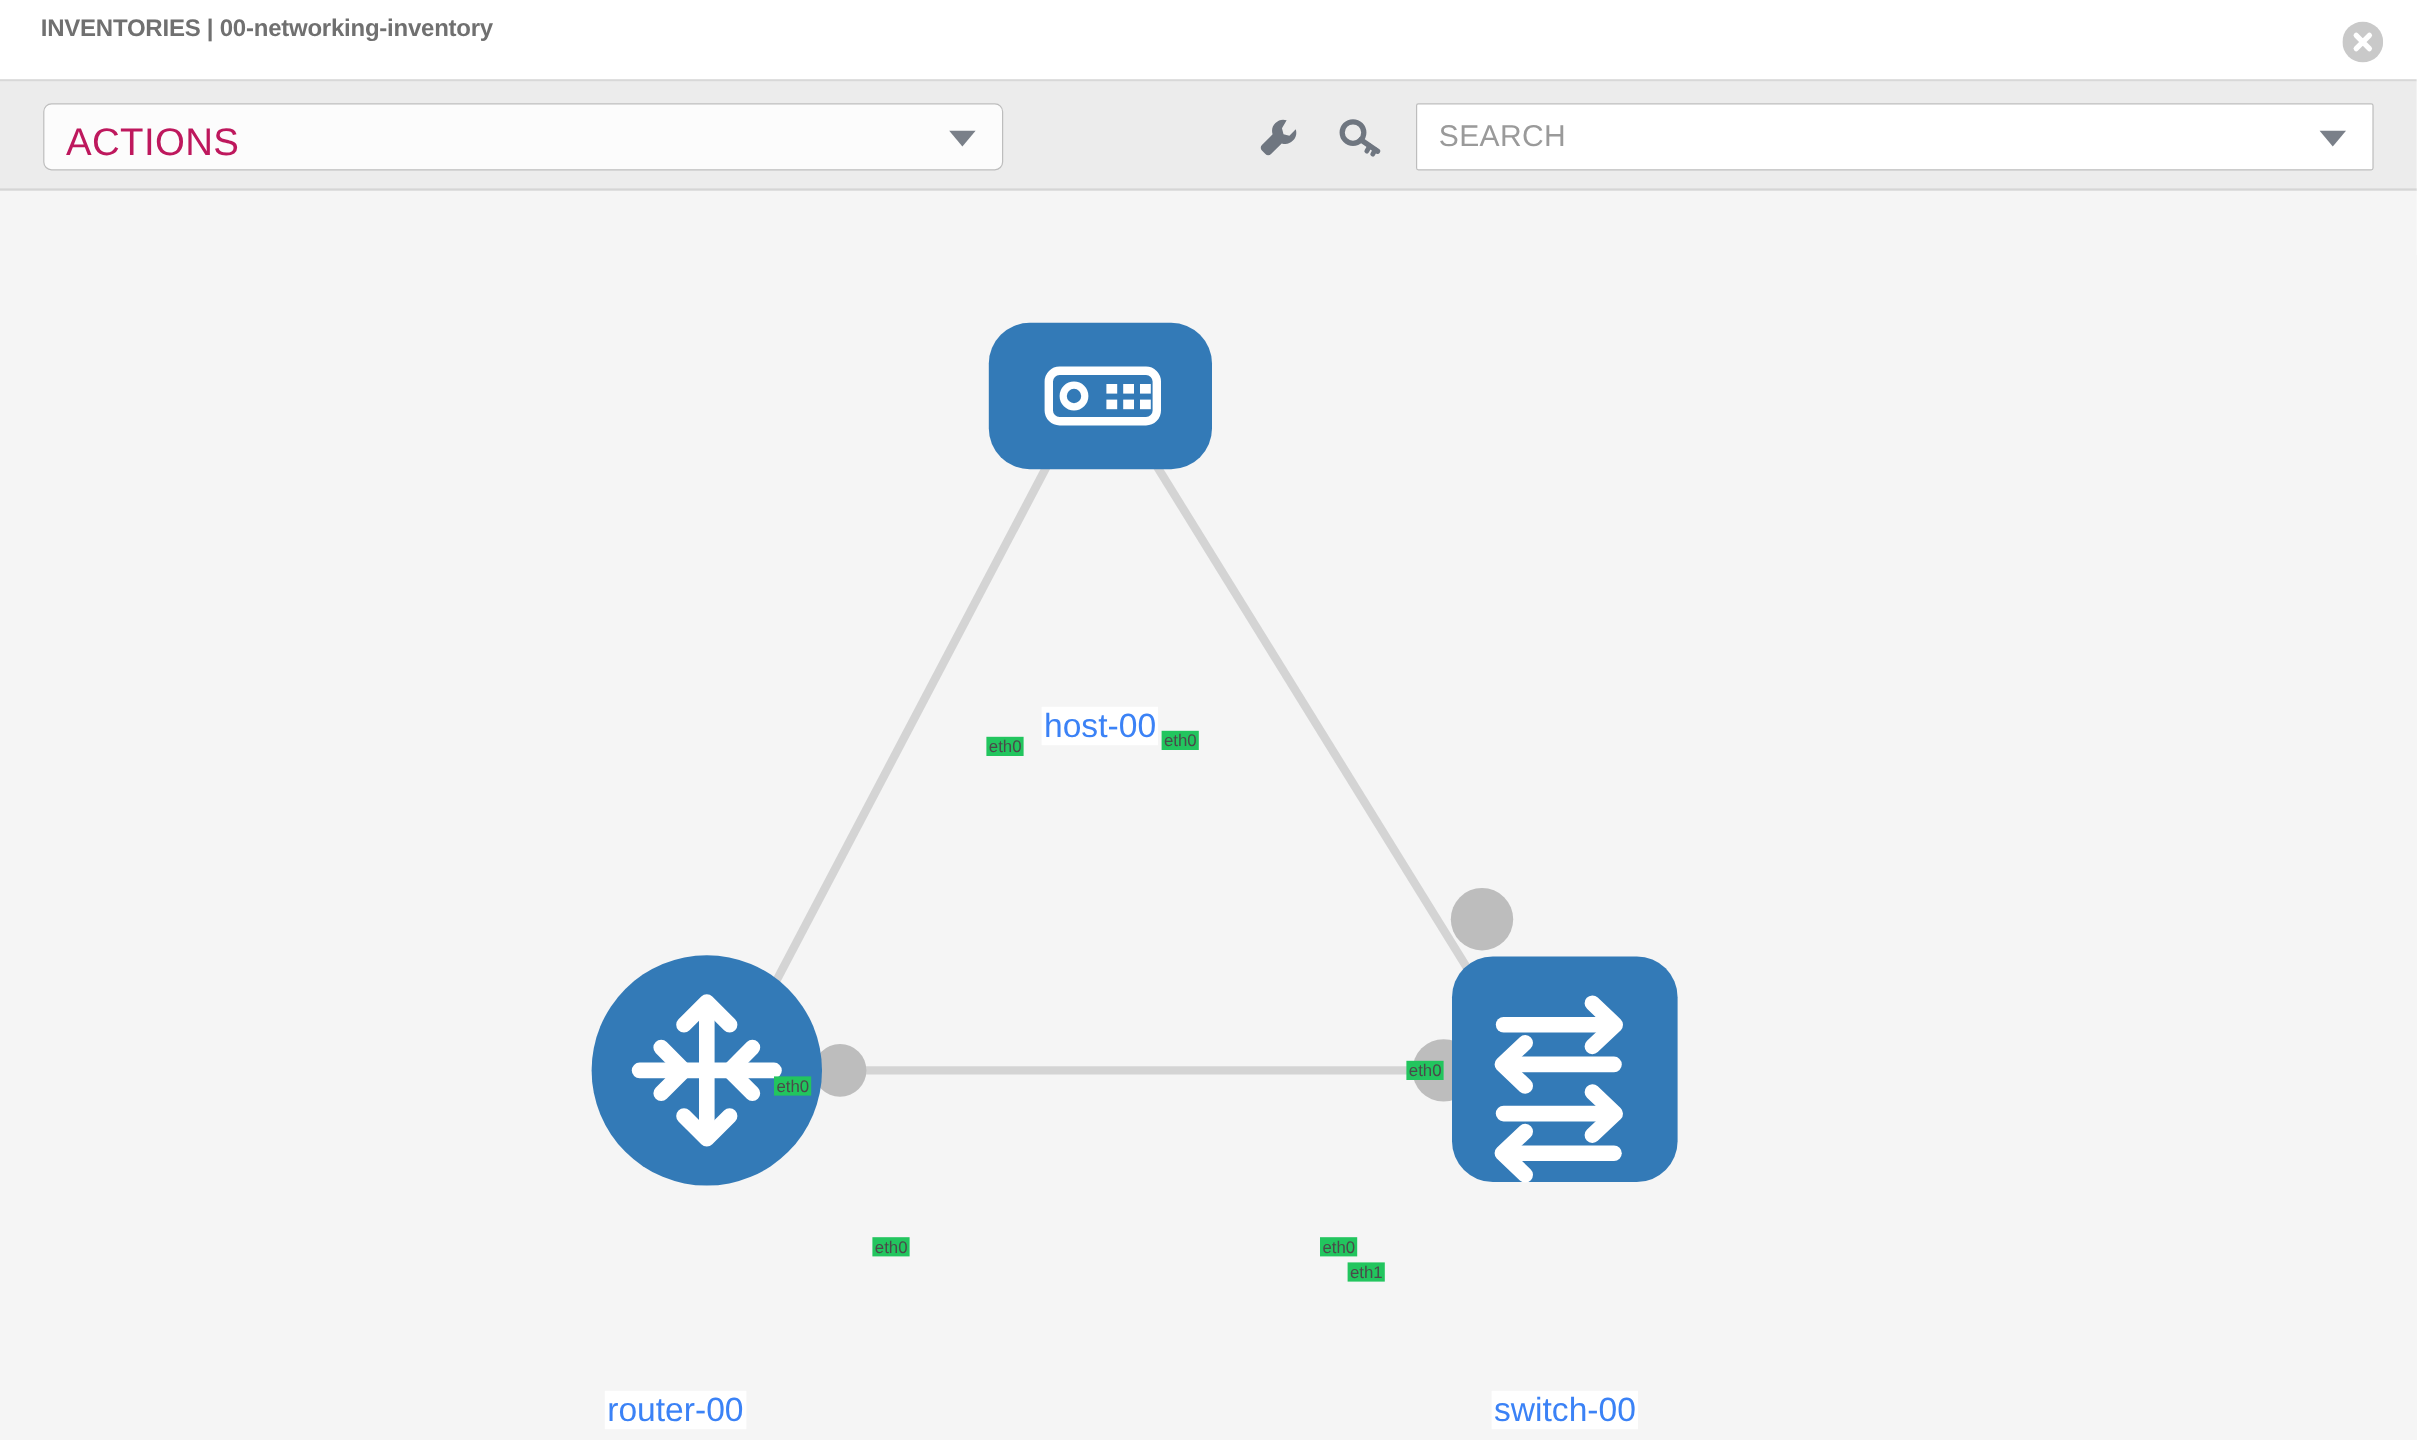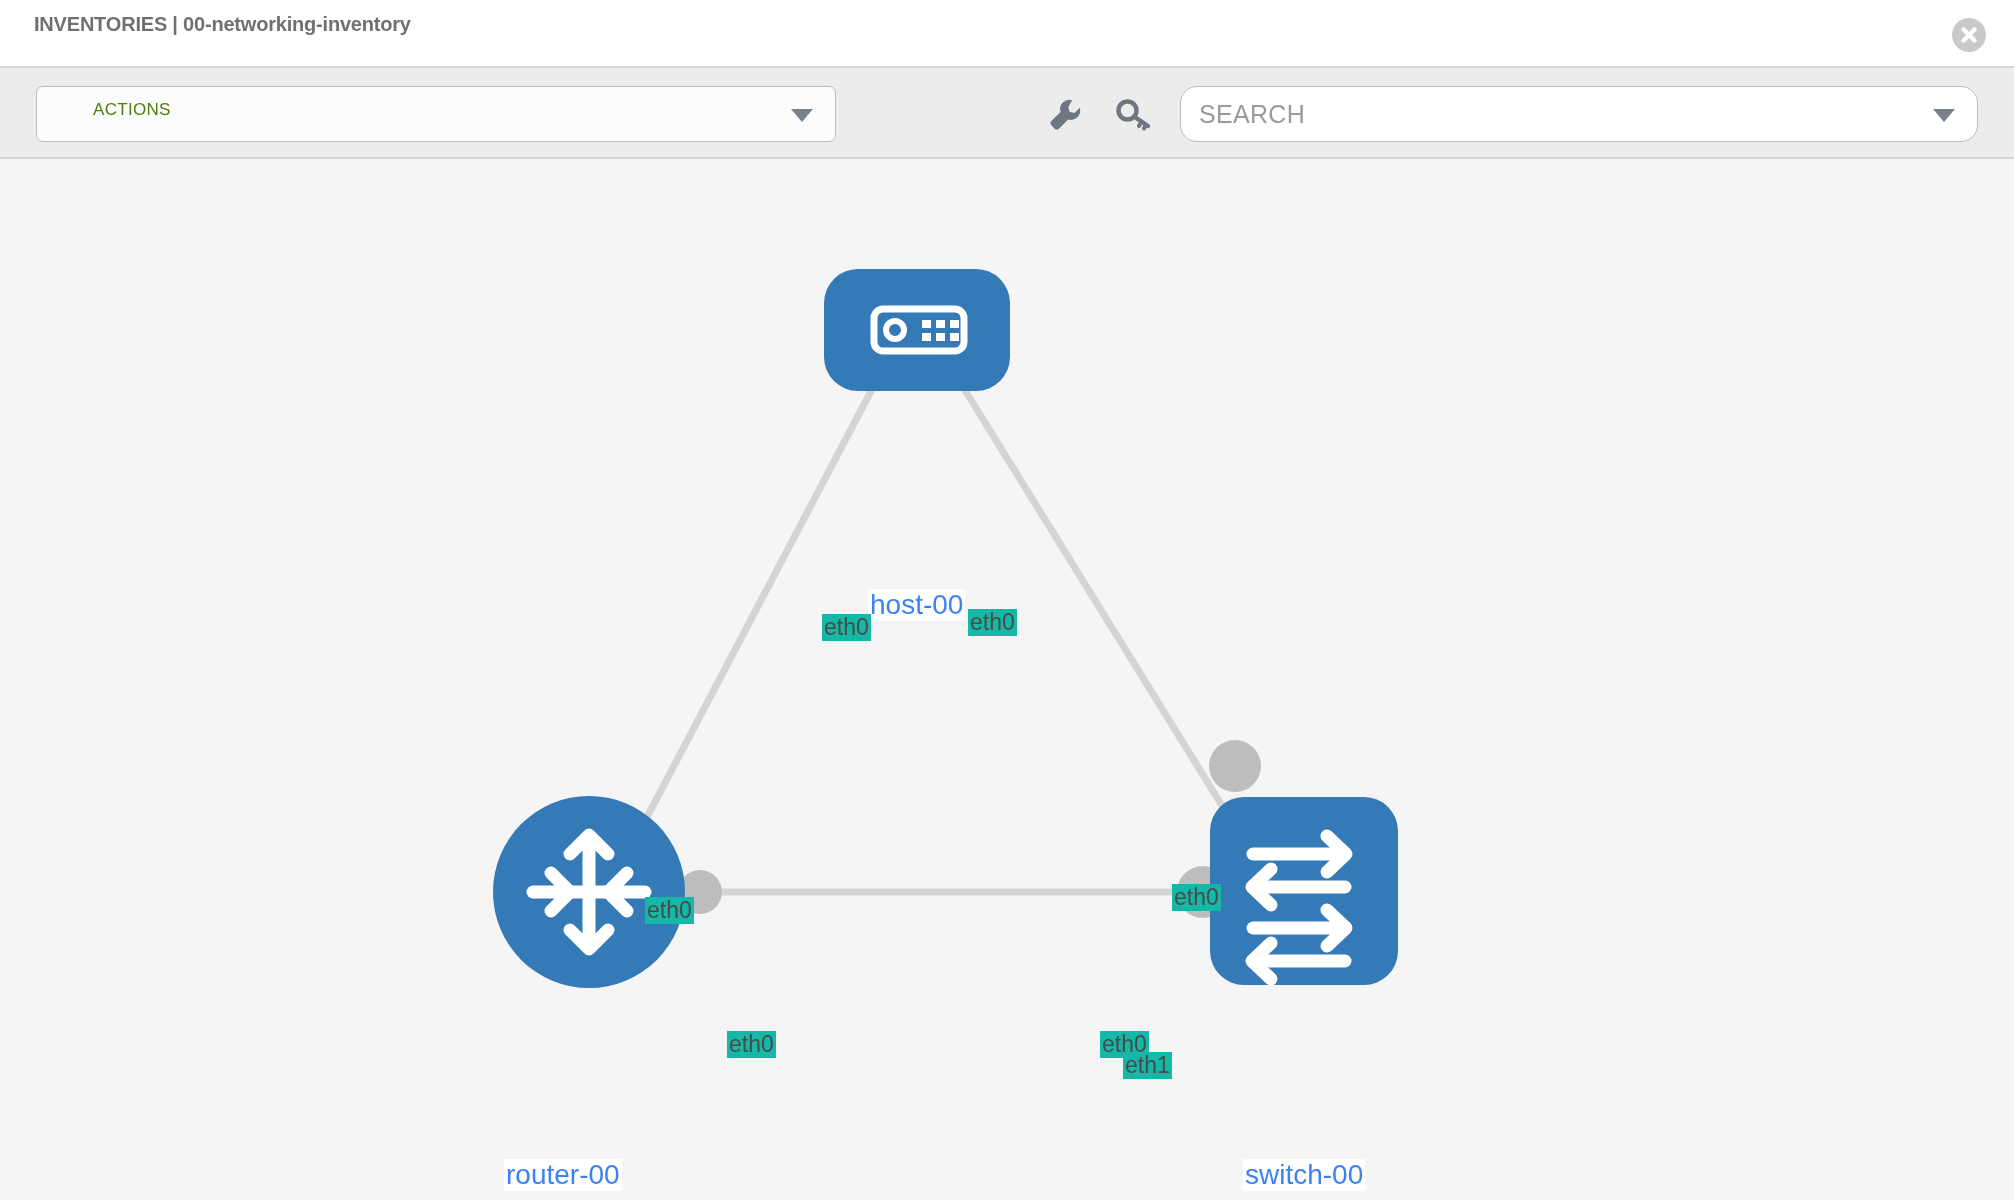--- a/index.html
+++ b/index.html
@@ -57,24 +57,23 @@
     position: absolute;
     left: 36px; top: 18px;
     width: 800px; height: 56px;
     background: #fcfcfc;
     border: 1px solid #bdbdbd;
     border-radius: 7px;
   }
   .actions-select .label {
     position: absolute;
     left: 18px; top: 13px;
-    font-size: 17px;
-    color: #4d7c0f;
+    font-size: 32px;
+    color: #be185d;
     letter-spacing: 0.3px;
-    margin-left: 38px;
   }
   .caret {
     position: absolute;
     width: 0; height: 0;
     border-left: 11px solid transparent;
     border-right: 11px solid transparent;
     border-top: 13px solid #7a8089;
   }
   .actions-select .caret { right: 22px; top: 22px; }
 
@@ -86,21 +85,21 @@
   }
   .tool-icon.wrench { left: 1046px; }
   .tool-icon.key { left: 1115px; }
 
   .search-box {
     position: absolute;
     left: 1180px; top: 18px;
     width: 798px; height: 56px;
     background: #ffffff;
     border: 1px solid #bdbdbd;
-    border-radius: 17px;
+    border-radius: 2px;
   }
   .search-box .label {
     position: absolute;
     left: 18px; top: 13px;
     font-size: 25px;
     color: #9a9a9a;
     letter-spacing: 0.3px;
   }
   .search-box .caret { right: 22px; top: 22px; }
 
@@ -123,23 +122,23 @@
   .node-label {
     position: absolute;
     font-size: 28px;
     color: #3b82f6;
     background: #ffffff;
     white-space: nowrap;
     padding: 0 2px;
   }
   .iface-label {
     position: absolute;
-    font-size: 23px;
+    font-size: 14px;
     color: #4a4a4a;
-    background: #14b8a6;
+    background: #22c55e;
     white-space: nowrap;
     padding: 0 2px;
   }
 </style>
 </head>
 <body>
 
 <div id="app">
 
   <div class="header">

